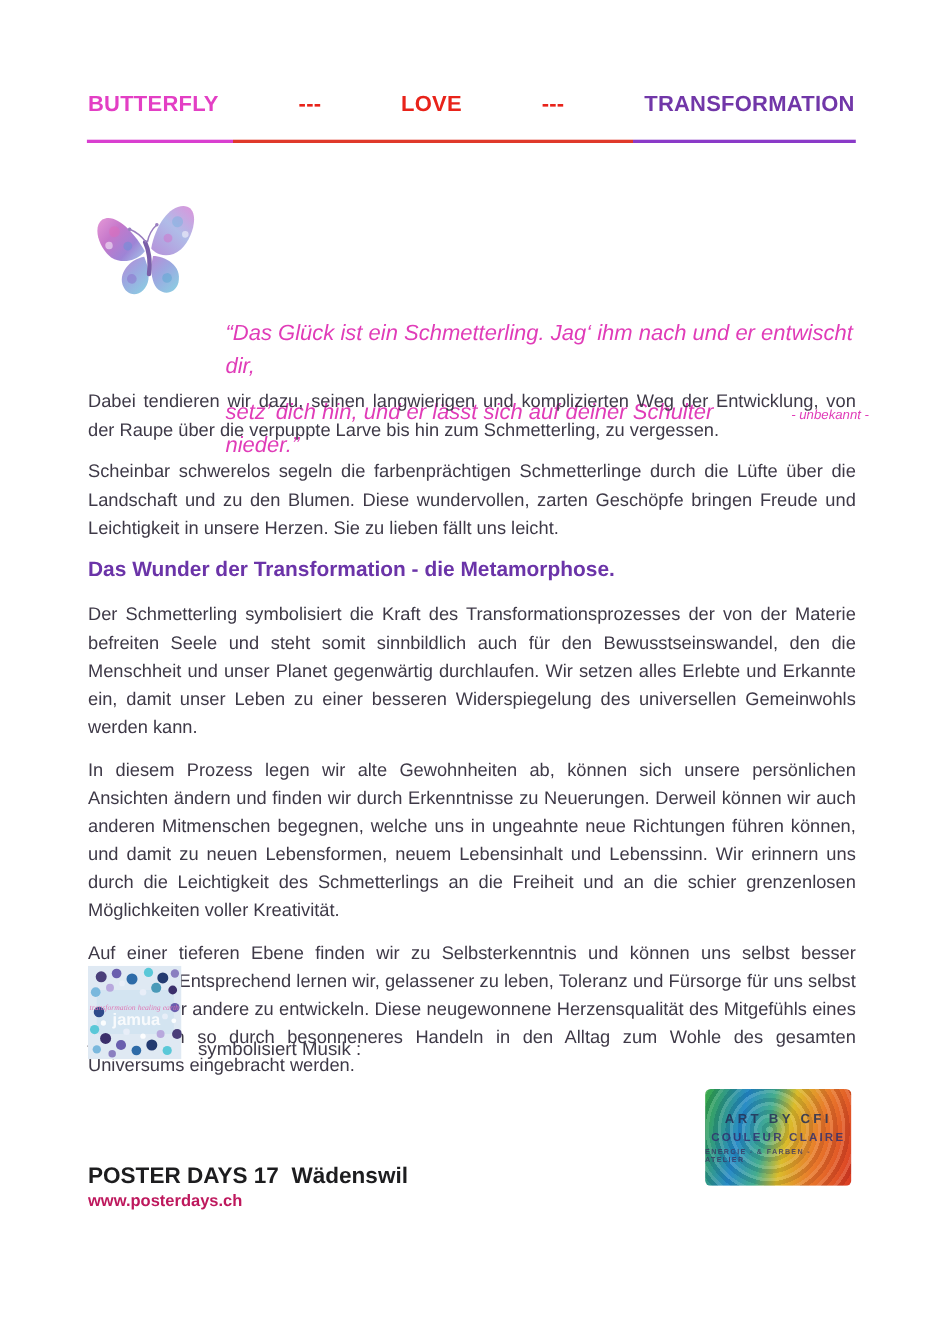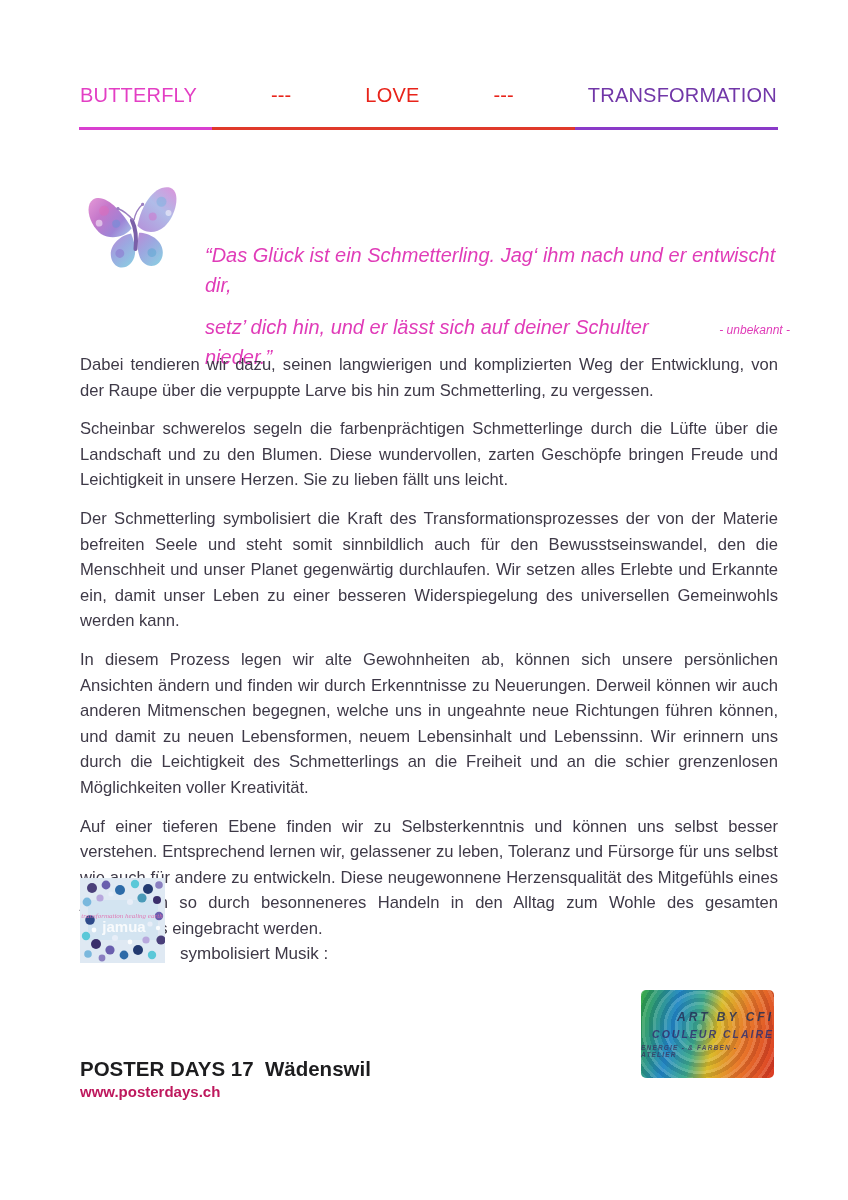--- a/index.html
+++ b/index.html
@@ -8,40 +8,40 @@
     width:848px;height:1200px;
     margin:0 auto;
     background:#ffffff;
     font-family:"Liberation Sans", sans-serif;
     overflow:hidden;
   }
   
   .header-row{
     position:absolute;left:80px;top:84px;width:697px;
     display:flex;justify-content:space-between;align-items:baseline;
-    font-weight:normal;font-size:20px;letter-spacing:.2px;
+    font-weight:bold;font-size:20px;letter-spacing:.2px;
   }
   .hw-butterfly{color:#e33fc4;}
   .hw-dash{color:#e8231a;}
   .hw-love{color:#e8231a;}
   .hw-transformation{color:#7137a8;}
   .header-line{
     position:absolute;left:79px;top:127px;width:699px;height:3px;
     background:linear-gradient(to right,
       #d93fd0 0%, #d93fd0 19%,
       #e0392a 19%, #e0392a 71%,
       #8a3ac8 71%, #8a3ac8 100%);
   }
   
   .butterfly{position:absolute;left:84px;top:176px;width:104px;height:108px;}
   .quote-block{
     position:absolute;left:205px;top:240px;width:585px;
     color:#e03cb8;font-style:italic;font-size:20px;font-weight:500;
   }
-  .quote-line1{display:block;line-height:30px;margin-bottom:12px;}
+  .quote-line1{display:block;line-height:30px;margin-bottom:12px;margin-top:48px;}
   .quote-line2-row{display:flex;align-items:baseline;gap:10px;line-height:30px;}
   .quote-attrib{font-size:12px;font-style:italic;white-space:nowrap;}
   
   .text-col{
     position:absolute;left:80px;top:352px;width:698px;
     color:#3e3947;font-size:16.6px;line-height:25.6px;
   }
   .text-col p{margin:0 0 13px 0;text-align:justify;}
   .body-heading{
     margin:15px 0 16px 0;
@@ -58,23 +58,22 @@
     position:absolute;left:641px;top:990px;width:133px;height:88px;
     border-radius:5px;
     background:
       repeating-radial-gradient(circle at 44% 42%,
         rgba(255,255,255,0.16) 0 3px,
         rgba(30,30,90,0.10) 3px 7px,
         rgba(255,255,255,0.05) 7px 11px),
       linear-gradient(103deg,
         #2fa43a 0%, #1f86c4 26%, #3aa888 42%,
         #d8b820 55%, #e87420 74%, #d83018 100%);
-    display:flex;flex-direction:column;align-items:flex-end;justify-content:center;
+    display:flex;flex-direction:column;align-items:center;justify-content:center;
     gap:4px;
-    font-style:italic;
   }
   .cfi-l1{color:#253055;font-weight:bold;font-size:12px;letter-spacing:3px;opacity:.85;}
   .cfi-l2{color:#32306e;font-weight:bold;font-size:10.5px;letter-spacing:2px;opacity:.85;}
   .cfi-l3{color:#3a3560;font-weight:bold;font-size:6.5px;letter-spacing:1.2px;opacity:.8;}
   .cfi-url{
     position:absolute;left:641px;top:1084px;width:133px;text-align:center;
     color:#1b1b1d;font-weight:bold;font-size:15px;
   }
   .event-name{position:absolute;left:80px;top:1057px;color:#1d1d1f;font-weight:bold;font-size:20.5px;}
   .event-url{position:absolute;left:80px;top:1083px;color:#be185d;font-weight:bold;font-size:15px;}
@@ -139,20 +138,21 @@
     <span class="quote-line1">“Das Glück ist ein Schmetterling. Jag‘ ihm nach und er entwischt dir,</span>
     <span class="quote-line2-row">
       <span>setz’ dich hin, und er lässt sich auf deiner Schulter nieder.”</span>
       <span class="quote-attrib">- unbekannt -</span>
     </span>
   </div>
 
   <div class="text-col">
     <p>Dabei tendieren wir dazu, seinen langwierigen und komplizierten Weg der Entwicklung, von der Raupe über die verpuppte Larve bis hin zum Schmetterling, zu vergessen.</p>
     <p>Scheinbar schwerelos segeln die farbenprächtigen Schmetterlinge durch die Lüfte über die Landschaft und zu den Blumen. Diese wundervollen, zarten Geschöpfe bringen Freude und Leichtigkeit in unsere Herzen. Sie zu lieben fällt uns leicht.</p>
+    <div class="body-heading">Das Wunder der Transformation - die Metamorphose.</div>
     <p>Der Schmetterling symbolisiert die Kraft des Transformationsprozesses der von der Materie befreiten Seele und steht somit sinnbildlich auch für den Bewusstseinswandel, den die Menschheit und unser Planet gegenwärtig durchlaufen. Wir setzen alles Erlebte und Erkannte ein, damit unser Leben zu einer besseren Widerspiegelung des universellen Gemeinwohls werden kann.</p>
     <p>In diesem Prozess legen wir alte Gewohnheiten ab, können sich unsere persönlichen Ansichten ändern und finden wir durch Erkenntnisse zu Neuerungen. Derweil können wir auch anderen Mitmenschen begegnen, welche uns in ungeahnte neue Richtungen führen können, und damit zu neuen Lebensformen, neuem Lebensinhalt und Lebenssinn. Wir erinnern uns durch die Leichtigkeit des Schmetterlings an die Freiheit und an die schier grenzenlosen Möglichkeiten voller Kreativität.</p>
     <p>Auf einer tieferen Ebene finden wir zu Selbsterkenntnis und können uns selbst besser verstehen. Entsprechend lernen wir, gelassener zu leben, Toleranz und Fürsorge für uns selbst wie auch für andere zu entwickeln. Diese neugewonnene Herzensqualität des Mitgefühls eines jeden kann so durch besonneneres Handeln in den Alltag zum Wohle des gesamten Universums eingebracht werden.</p>
   </div>
 
   <div class="album-cover">
     <svg viewBox="0 0 85 85" width="85" height="85">
       <rect x="0" y="0" width="85" height="85" fill="#dfe9f3"></rect>
       <rect x="8" y="22" width="70" height="40" fill="#cfe2f0" opacity="0.8"></rect>
       <circle cx="12" cy="10" r="5" fill="#4a3f7a"></circle>

